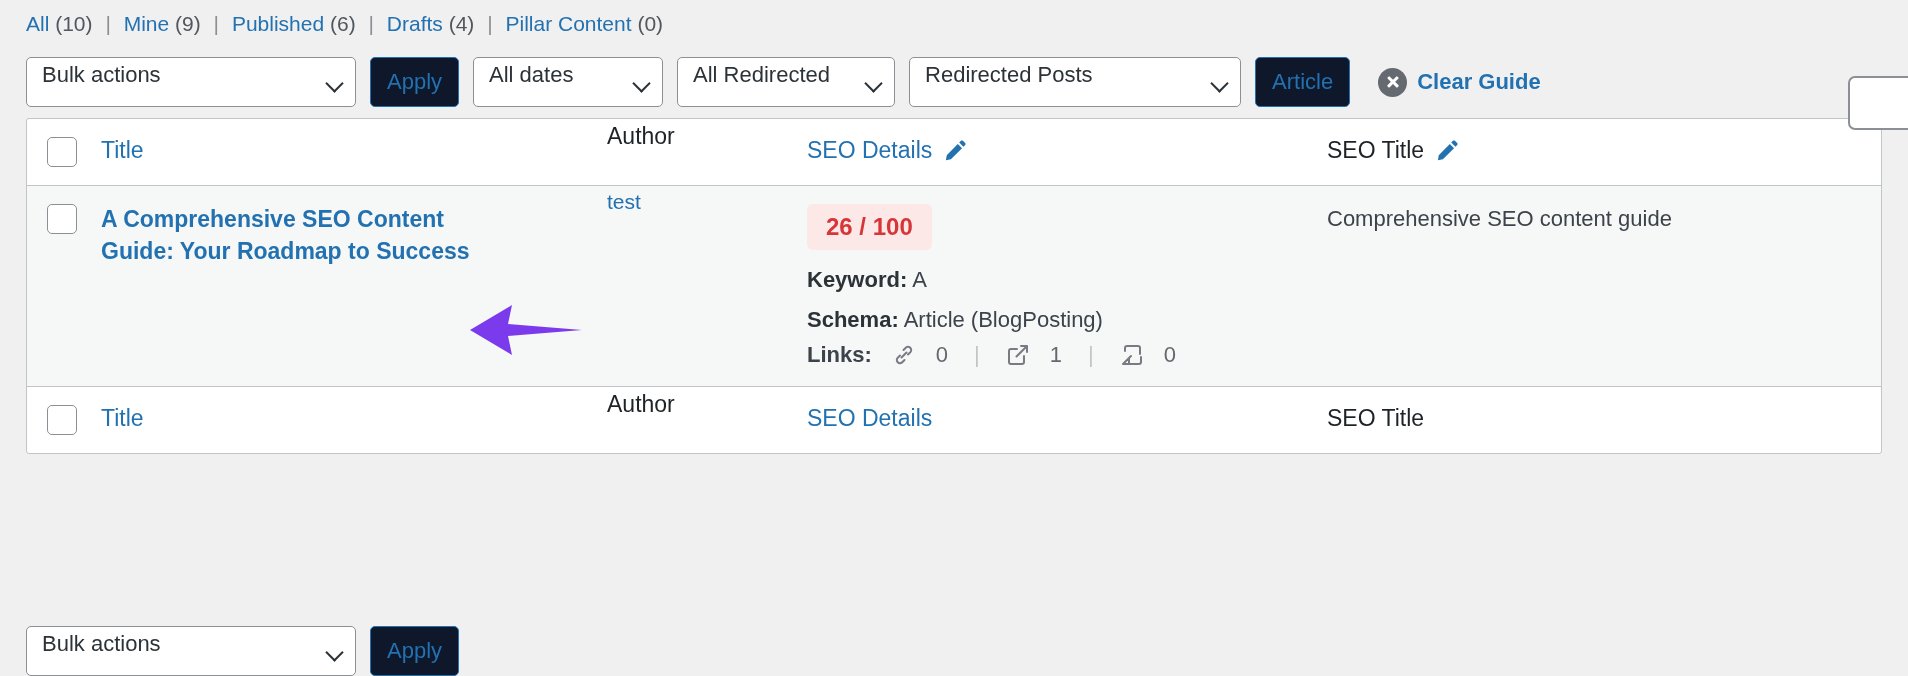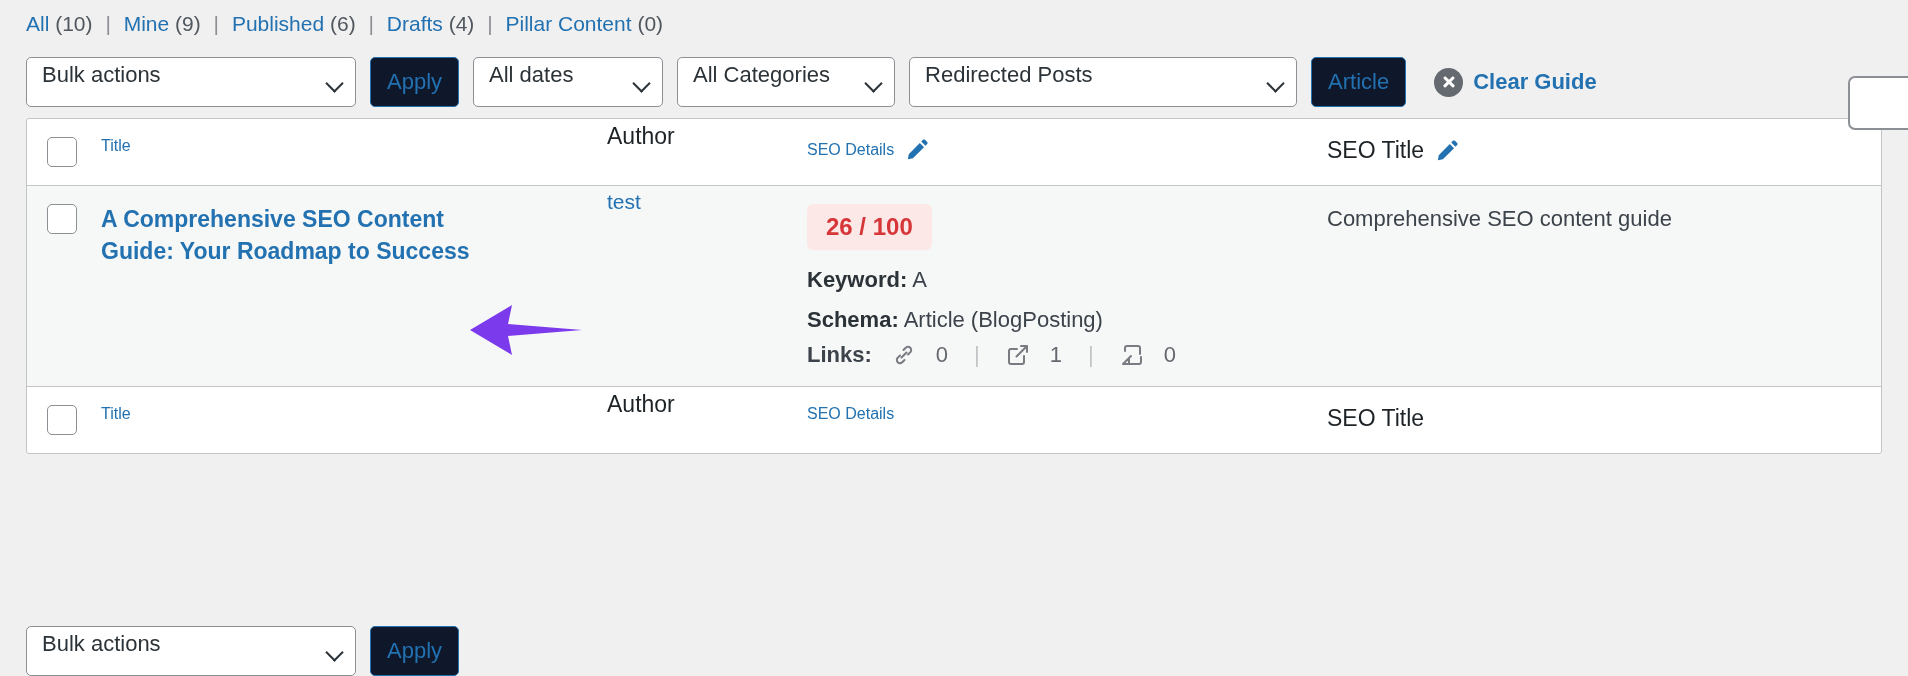--- a/index.html
+++ b/index.html
@@ -102,21 +102,21 @@
     top: 50%;
     width: 13px; height: 13px;
     margin-top: -5px;
     border-right: 2.6px solid #2c3338;
     border-bottom: 2.6px solid #2c3338;
     transform: rotate(45deg);
   }
   .sel-bulk { width: 330px; }
   .sel-dates { width: 190px; }
   .sel-cats { width: 218px; }
-  .sel-redirect { width: 388px; }
+  .sel-redirect { width: 332px; }
 
   .wp-btn-secondary {
     display: inline-flex;
     align-items: center;
     justify-content: center;
     height: 50px;
     padding: 0 16px;
     border: 1.6px solid #2271b1;
     border-radius: 5px;
     background: #0f172a;
@@ -181,21 +181,21 @@
 
   .wp-cb {
     width: 30px; height: 30px;
     border: 1.6px solid #8c8f94;
     border-radius: 5px;
     background: #fff;
     cursor: pointer;
   }
   .head-link {
     color: #2271b1;
-    font-size: 16px;
+    font-size: 23px;
     font-weight: 400;
     text-decoration: none;
     cursor: pointer;
   }
   .head-text {
     color: #1d2327;
     font-size: 23px;
     font-weight: 400;
   }
   .head-with-icon {
@@ -325,21 +325,21 @@
     </div>
 
     <div class="wp-btn-secondary">Apply</div>
 
     <div class="wp-select sel-dates">
       <span>All dates</span>
       <span class="chev"></span>
     </div>
 
     <div class="wp-select sel-cats">
-      <span>All Categories</span>
+      <span>All Redirected</span>
       <span class="chev"></span>
     </div>
 
     <div class="wp-select sel-redirect">
       <span>Redirected Posts</span>
       <span class="chev"></span>
     </div>
 
     <div class="wp-btn-secondary">Article</div>
 

